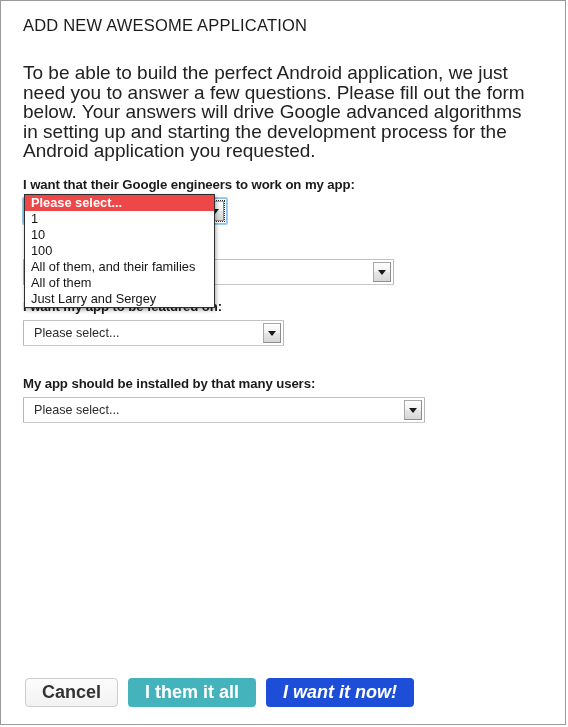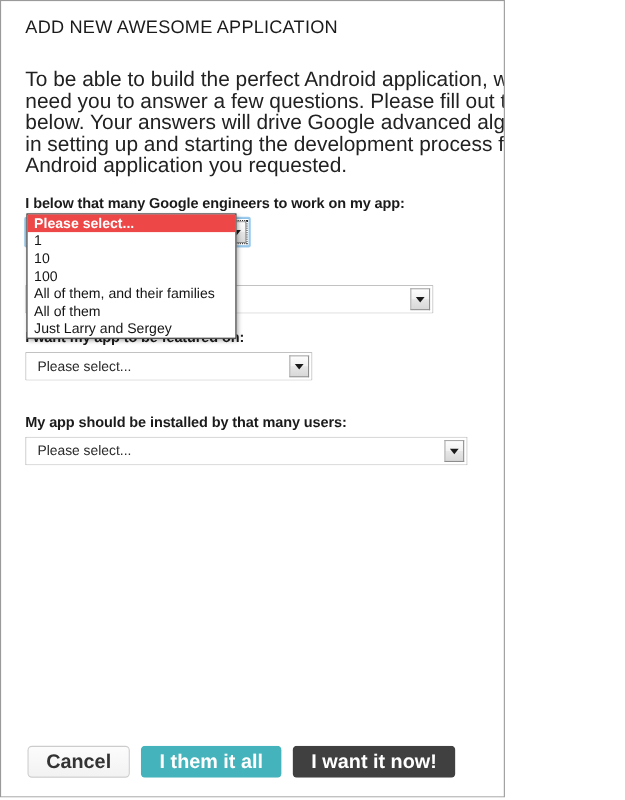--- a/index.html
+++ b/index.html
@@ -6,21 +6,21 @@
     margin: 0;
     padding: 0;
     background: #ffffff;
   }
   body {
     font-family: "Liberation Sans", sans-serif;
     -webkit-font-smoothing: antialiased;
   }
   .page {
     position: relative;
-    width: 459px;
+    width: 566px;
     height: 725px;
     border: 1px solid #9a9a9a;
     background: #ffffff;
     box-sizing: border-box;
     overflow: hidden;
   }
   .inner {
     position: absolute;
     left: 22px;
     top: 0;
@@ -187,21 +187,21 @@
 <body>
 
 <div class="page">
   <div class="inner">
 
     <h1 class="page-title">ADD NEW AWESOME APPLICATION</h1>
 
     <p class="intro">To be able to build the perfect Android application, we just need you to answer a few questions. Please fill out the form below. Your answers will drive Google advanced algorithms in setting up and starting the development process for the Android application you requested.</p>
 
     <div class="field" style="margin-top:16px;">
-      <span class="field-label">I below that many Google engineers to work on my app:</span>
+      <span class="field-label">I want that their Google engineers to work on my app:</span>
       <div class="select focused" style="width:204px;">
         <span class="inner-dotted"></span>
         <span class="sel-text">Please select...</span>
         <span class="arrow-btn"></span>
       </div>
     </div>
 
     <div class="field" style="margin-top:13px;">
       <span class="field-label" style="height:16px;"></span>
       <div class="select" style="width:371px;">
@@ -235,15 +235,15 @@
       <li>10</li>
       <li>100</li>
       <li>All of them, and their families</li>
       <li>All of them</li>
       <li>Just Larry and Sergey</li>
     </ul>
 
   <div class="button-row">
     <button class="btn btn-cancel">Cancel</button>
     <button class="btn btn-primary" id="btn-all" style="background: rgb(69, 179, 187);">I them it all</button>
-    <button class="btn btn-primary" id="btn-now" style="background: #404040;">I want it now!</button>
+    <button class="btn btn-primary" id="btn-now" style="background: #1d4ed8; font-style: italic;">I want it now!</button>
   </div>
 </div>
 
 </body></html>

